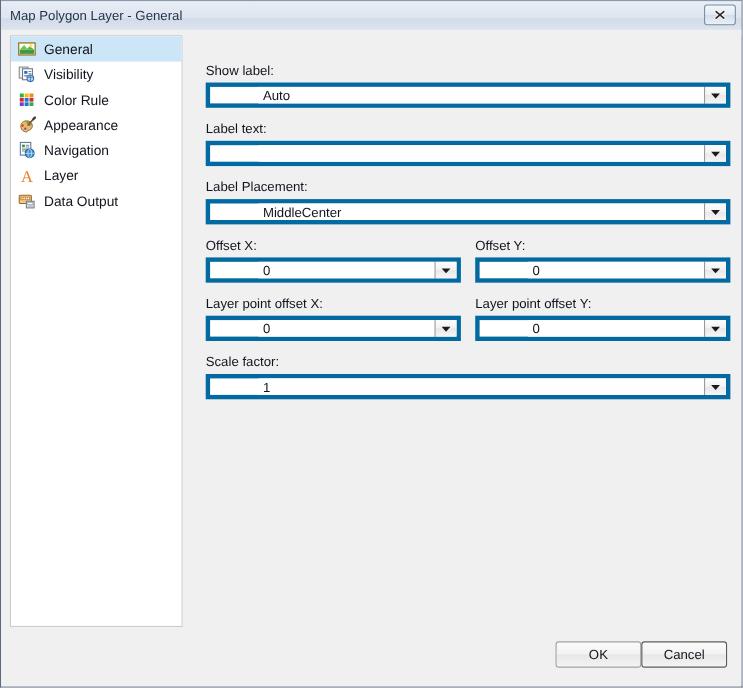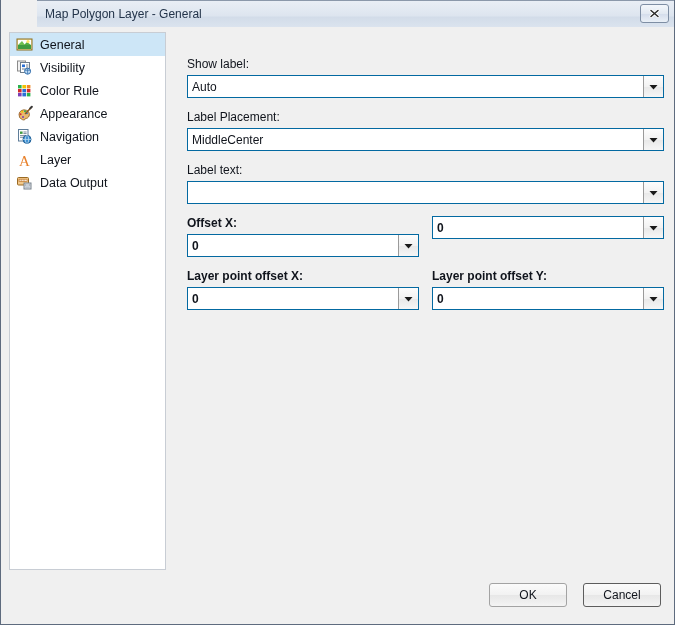--- a/index.html
+++ b/index.html
@@ -28,21 +28,20 @@
     background: #f0f0f0;
   }
 
   .titlebar {
     position: relative;
     height: 33px;
     box-sizing: border-box;
     background: linear-gradient(to bottom, #e9eef5 0%, #dde5ef 48%, #d2dce9 52%, #dfe7f1 100%);
     border-top: 1px solid #8b98aa;
     border-bottom: 1px solid #9aa6b6;
-    margin-left: 36px;
   }
   .title-text {
     position: absolute;
     left: 8px;
     top: 6px;
     font-size: 12px;
     color: #23344a;
     white-space: nowrap;
   }
   .close-btn {
@@ -119,33 +118,33 @@
   .field-label {
     font-size: 12px;
     color: #10141c;
     margin-bottom: 4px;
     white-space: nowrap;
   }
   .field-block { margin-bottom: 12px; }
   .field-block.row {
     display: flex;
     gap: 13px;
-    font-weight: bold;
   }
   .col { width: 232px; }
   .col.full { width: 477px; }
 
   .combo {
     position: relative;
     height: 23px;
     box-sizing: border-box;
-    border: 1px solid #0369a1;
+    border: 4px solid #0369a1;
     background: #ffffff;
     display: flex;
     align-items: stretch;
+    padding-left: 44px;
   }
   .combo-value {
     flex: 1 1 auto;
     display: flex;
     align-items: center;
     padding-left: 4px;
     font-size: 12px;
     color: #10141c;
     overflow: hidden;
     white-space: nowrap;
@@ -162,21 +161,21 @@
     cursor: default;
   }
   .combo-btn svg { display: block; }
 
   
   .footer {
     position: absolute;
     right: 13px;
     bottom: 17px;
     display: flex;
-    gap: 16px;
+    gap: 0;
   }
   .btn {
     width: 78px;
     height: 24px;
     box-sizing: border-box;
     border: 1px solid #a3a3a3;
     border-radius: 3px;
     background: linear-gradient(to bottom, #fbfbfb 0%, #f2f2f2 48%, #e7e7e7 52%, #f4f4f4 100%);
     font-family: "Liberation Sans", sans-serif;
     font-size: 12px;
@@ -336,37 +335,37 @@
             <span>
               <svg width="9" height="6" viewBox="0 0 9 6">
                   <path d="M0.5 1 L8.5 1 L4.5 5.5 Z" fill="#1a1a1a"></path>
                 </svg>
             </span>
           </div>
         </div>
       </div>
 
       <div class="field-block">
-        <div class="field-label">Label Placement:</div>
+        <div class="field-label">Label text:</div>
         <div class="combo col full">
-          <div class="combo-value">MiddleCenter</div>
+          <div class="combo-value" placeholder=""></div>
           <div class="combo-btn">
             <span>
               <svg width="9" height="6" viewBox="0 0 9 6">
                   <path d="M0.5 1 L8.5 1 L4.5 5.5 Z" fill="#1a1a1a"></path>
                 </svg>
             </span>
           </div>
         </div>
       </div>
 
       <div class="field-block">
-        <div class="field-label">Label text:</div>
+        <div class="field-label">Label Placement:</div>
         <div class="combo col full">
-          <div class="combo-value" placeholder=""></div>
+          <div class="combo-value">MiddleCenter</div>
           <div class="combo-btn">
             <span>
               <svg width="9" height="6" viewBox="0 0 9 6">
                   <path d="M0.5 1 L8.5 1 L4.5 5.5 Z" fill="#1a1a1a"></path>
                 </svg>
             </span>
           </div>
         </div>
       </div>
 
@@ -378,20 +377,21 @@
             <div class="combo-btn">
               <span>
                 <svg width="9" height="6" viewBox="0 0 9 6">
                     <path d="M0.5 1 L8.5 1 L4.5 5.5 Z" fill="#1a1a1a"></path>
                   </svg>
               </span>
             </div>
           </div>
         </div>
         <div class="col">
+          <div class="field-label">Offset Y:</div>
           <div class="combo">
             <div class="combo-value">0</div>
             <div class="combo-btn">
               <span>
                 <svg width="9" height="6" viewBox="0 0 9 6">
                     <path d="M0.5 1 L8.5 1 L4.5 5.5 Z" fill="#1a1a1a"></path>
                   </svg>
               </span>
             </div>
           </div>
@@ -420,20 +420,33 @@
               <span>
                 <svg width="9" height="6" viewBox="0 0 9 6">
                     <path d="M0.5 1 L8.5 1 L4.5 5.5 Z" fill="#1a1a1a"></path>
                   </svg>
               </span>
             </div>
           </div>
         </div>
       </div>
 
+      <div class="field-block">
+        <div class="field-label">Scale factor:</div>
+        <div class="combo col full">
+          <div class="combo-value">1</div>
+          <div class="combo-btn">
+            <span>
+              <svg width="9" height="6" viewBox="0 0 9 6">
+                  <path d="M0.5 1 L8.5 1 L4.5 5.5 Z" fill="#1a1a1a"></path>
+                </svg>
+            </span>
+          </div>
+        </div>
+      </div>
 
     </div>
 
     <div class="footer">
       <div class="btn">OK</div>
       <div class="btn default">Cancel</div>
     </div>
 
   </div>
 </div>

